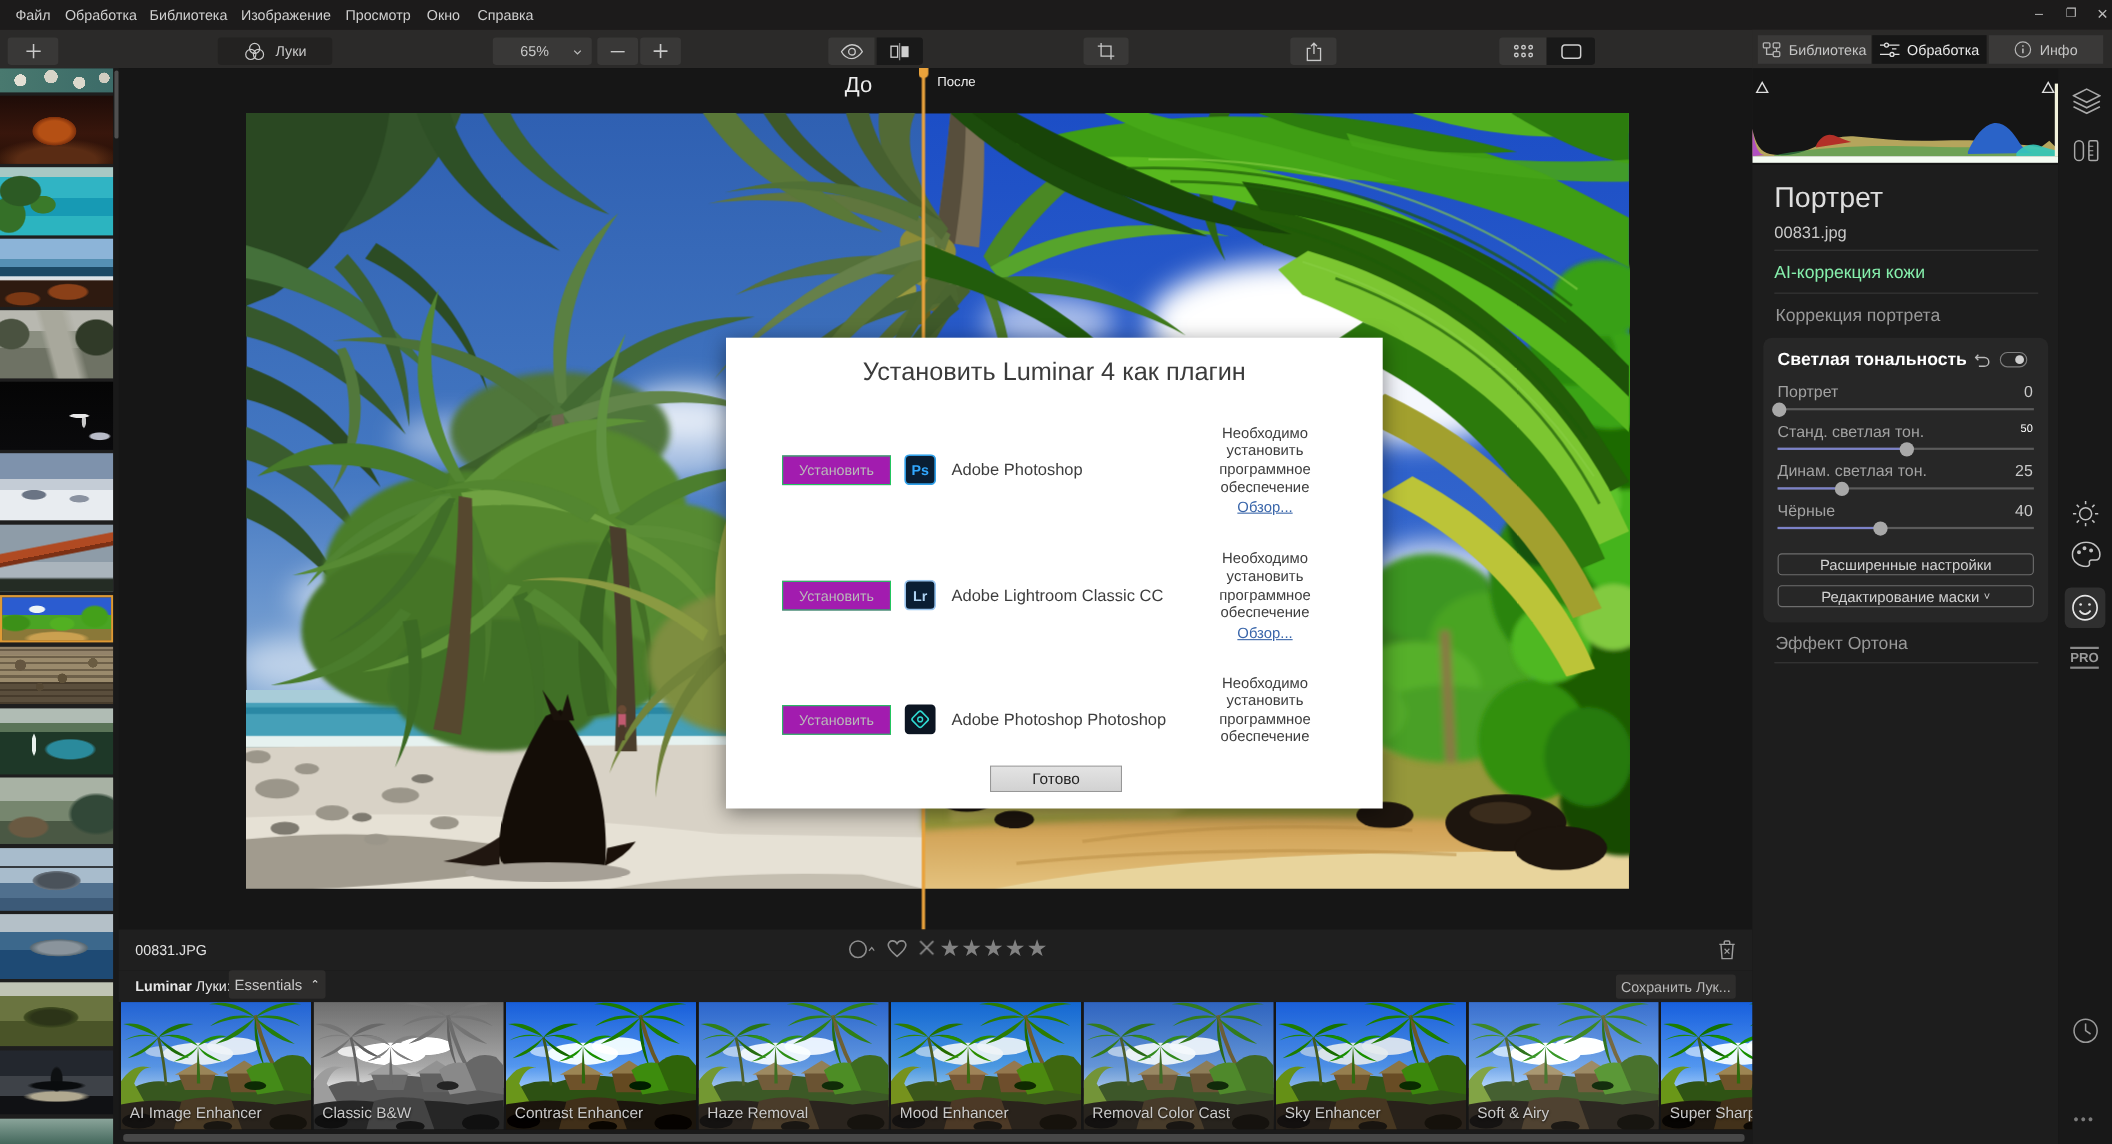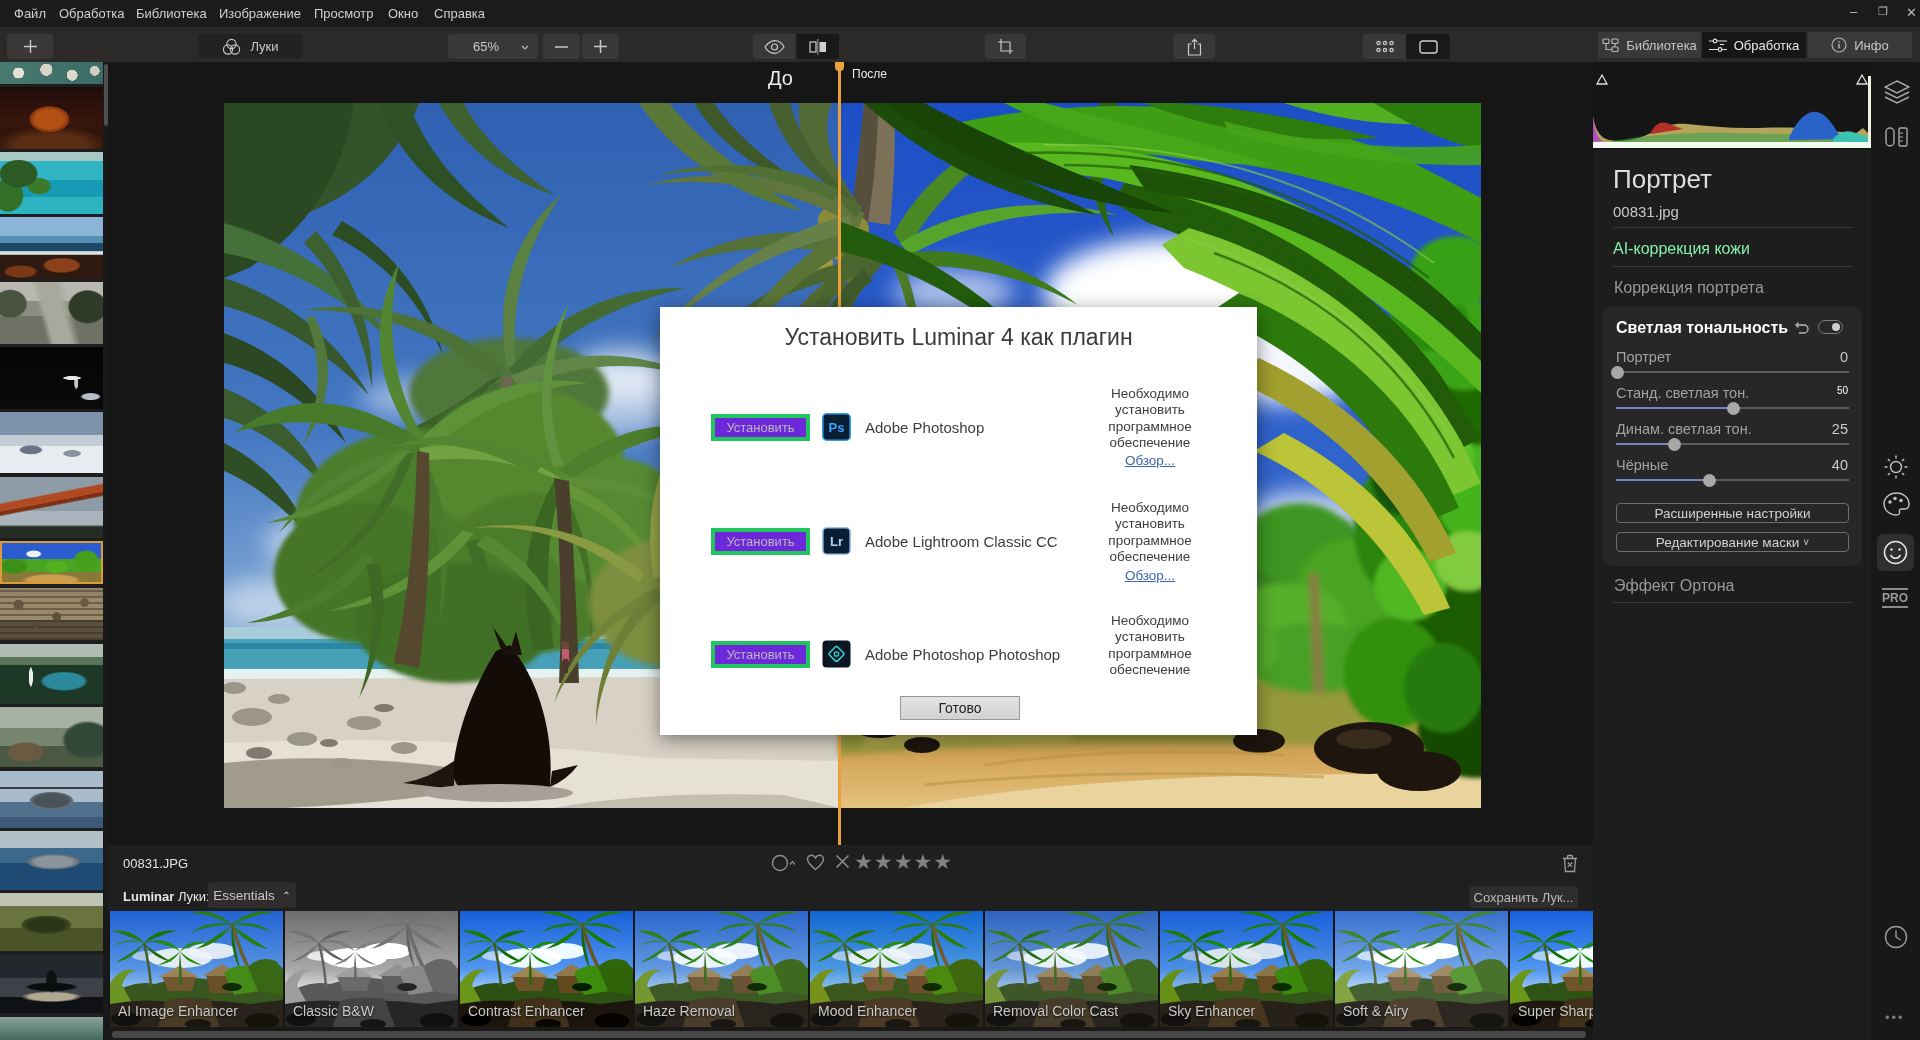--- a/index.html
+++ b/index.html
@@ -30,21 +30,21 @@
   #brow1 { left:108px; top:845px; width:1485px; height:37px; background:#1f1f1f; }
   #brow2 { left:108px; top:882px; width:1485px; height:29px; background:#1f1f1f; }
   #presets { left:108px; top:911px; width:1485px; height:116px; background:#161616; overflow:hidden; }
   #pscroll { left:108px; top:1027px; width:1485px; height:13px; background:#191919; }
   .pthumb { position:absolute; top:0; width:173px; height:116px; overflow:hidden; }
   .plabel { position:absolute; left:8px; bottom:8px; color:#c9c9c9; font-size:14px; white-space:nowrap;
     text-shadow:0 1px 2px rgba(0,0,0,.8); }
   
   #dialog { left:660px; top:307px; width:597px; height:428px; background:#ffffff;
     box-shadow:0 4px 18px rgba(0,0,0,.45); color:#3b3b3b; }
-  .ibtn { position:absolute; width:99px; height:27px; border:4px solid #22c55e; background:#6d28d9;
+  .ibtn { position:absolute; width:99px; height:27px; border:1px solid #22c55e; background:#a21caf;
     color:#b9b9b9; font-size:13px; display:flex; align-items:center; justify-content:center; }
   .need { position:absolute; width:110px; text-align:center; font-size:13.5px; color:#3d3d3d;
     line-height:16.4px; }
   .alabel { position:absolute; font-size:15px; color:#3d3d3d; }
   svg { display:block; }
 </style>
 </head>
 <body>
 <div id="stage">
 

